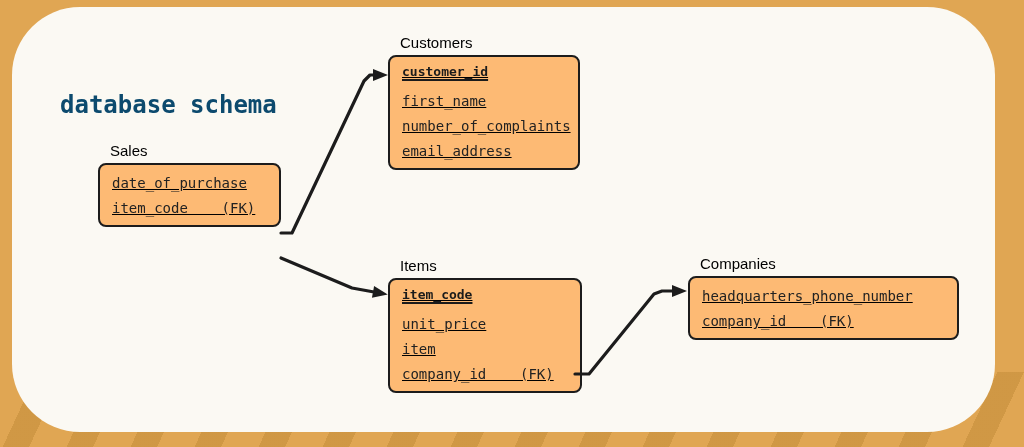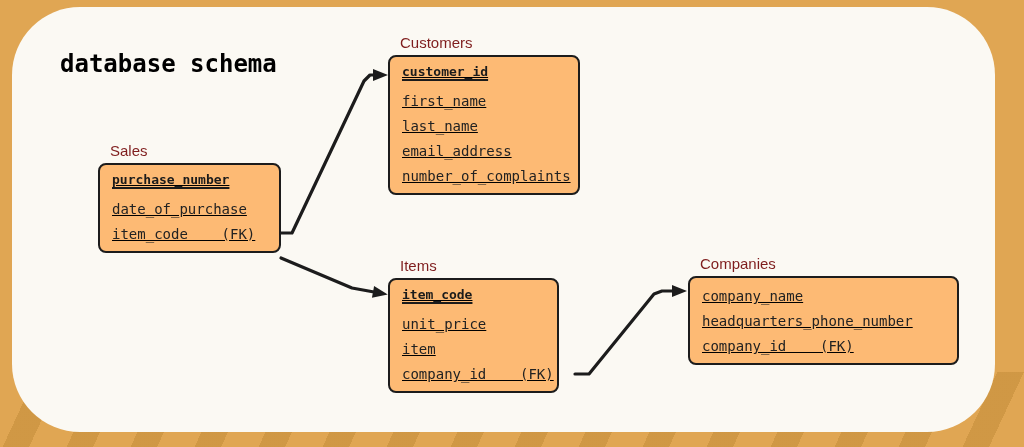--- a/index.html
+++ b/index.html
@@ -17,34 +17,35 @@
       rgba(166,115,32,0.28) 34px 58px);
   }
   .card{
     position:absolute;
     left:12px;top:7px;right:29px;bottom:15px;
     background:#FBF9F3;
     border-radius:68px;
   }
   .title{
     position:absolute;
-    color:#000000;
+    color:#0c4a6e;
     font-family:"DejaVu Sans Mono", monospace;
     font-weight:bold;
     font-size:24px;
     line-height:30px;
     white-space:pre;
+    margin-top:41px;
   }
   .title-line1{left:60px;top:49px;}
   .title-line2{left:45px;top:87px;}
   .table{position:absolute;}
   .table-label{
     font-family:"Liberation Sans", sans-serif;
     font-size:15px;
-    color:#7f1d1d;
+    color:#000000;
     height:22px;
     line-height:20px;
     padding-left:12px;
   }
   .table-box{
     box-sizing:border-box;
     border:2.5px solid #1c1c1c;
     border-radius:8px;
     background:#fdba74;
     padding:6px 0 4px 12px;
@@ -86,51 +87,48 @@
 
 <div class="stage">
   <div class="bg-stripes"></div>
   <div class="card"></div>
 
   <div class="title title-line1">database schema</div>
 
   <div class="table" style="left:98px;top:141px;width:183px;">
     <div class="table-label">Sales</div>
     <div class="table-box">
-      <div class="pk">purchase_number</div>
       <div class="field">date_of_purchase</div>
       <div class="field">item_code    (FK)</div>
     </div>
   </div>
 
   <div class="table" style="left:388px;top:33px;width:192px;">
     <div class="table-label">Customers</div>
     <div class="table-box">
       <div class="pk">customer_id</div>
       <div class="field">first_name</div>
-      <div class="field">last_name</div>
+      <div class="field">number_of_complaints</div>
       <div class="field">email_address</div>
-      <div class="field">number_of_complaints</div>
     </div>
   </div>
 
-  <div class="table" style="left:388px;top:256px;width:171px;">
+  <div class="table" style="left:388px;top:256px;width:194px;">
     <div class="table-label">Items</div>
     <div class="table-box">
       <div class="pk">item_code</div>
       <div class="field">unit_price</div>
       <div class="field">item</div>
       <div class="field">company_id    (FK)</div>
     </div>
   </div>
 
   <div class="table" style="left:688px;top:254px;width:271px;">
     <div class="table-label">Companies</div>
     <div class="table-box">
-      <div class="field">company_name</div>
       <div class="field">headquarters_phone_number</div>
       <div class="field">company_id    (FK)</div>
     </div>
   </div>
 
   <svg class="arrows" viewBox="0 0 1024 447">
     <defs>
       <marker id="arrowhead" markerUnits="userSpaceOnUse" markerWidth="18" markerHeight="16" refX="2" refY="7" orient="auto">
         <path d="M1,1 L16,7 L1,13 Z" fill="#1c1c1c"></path>
       </marker>

